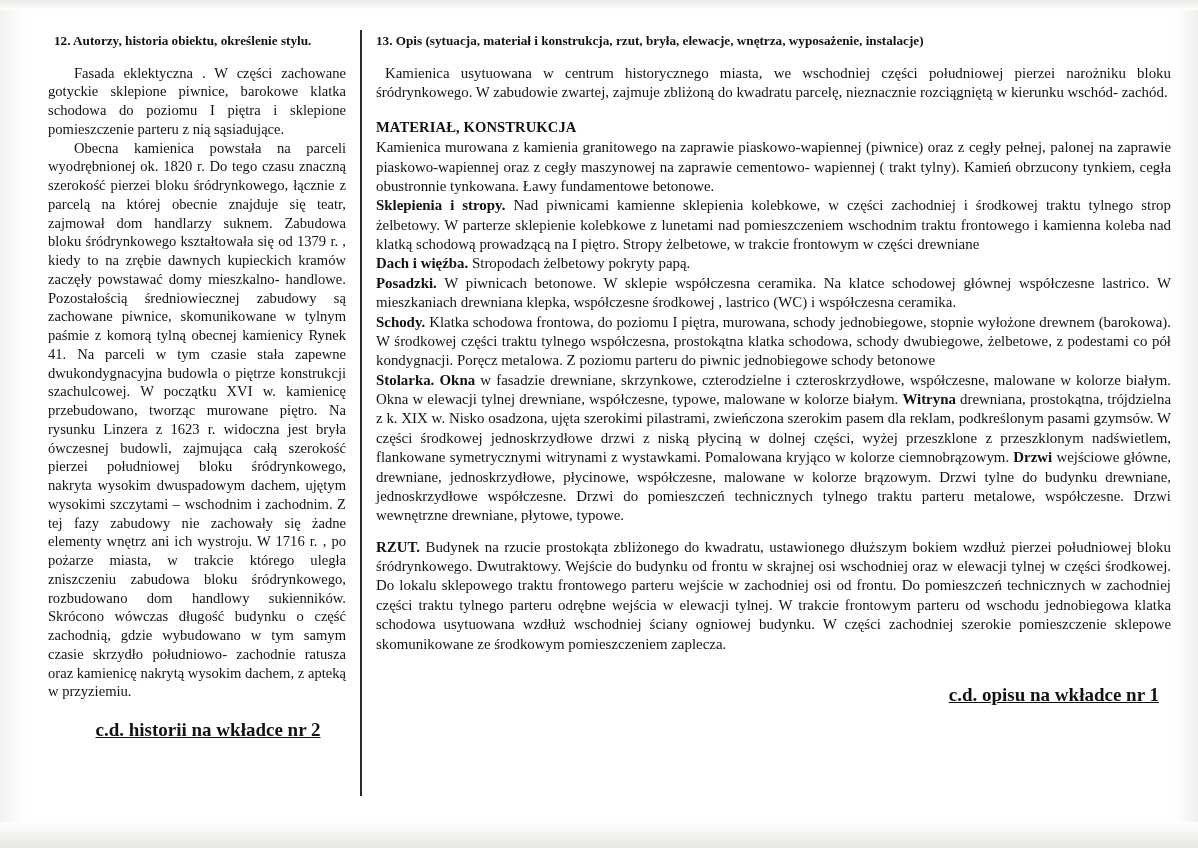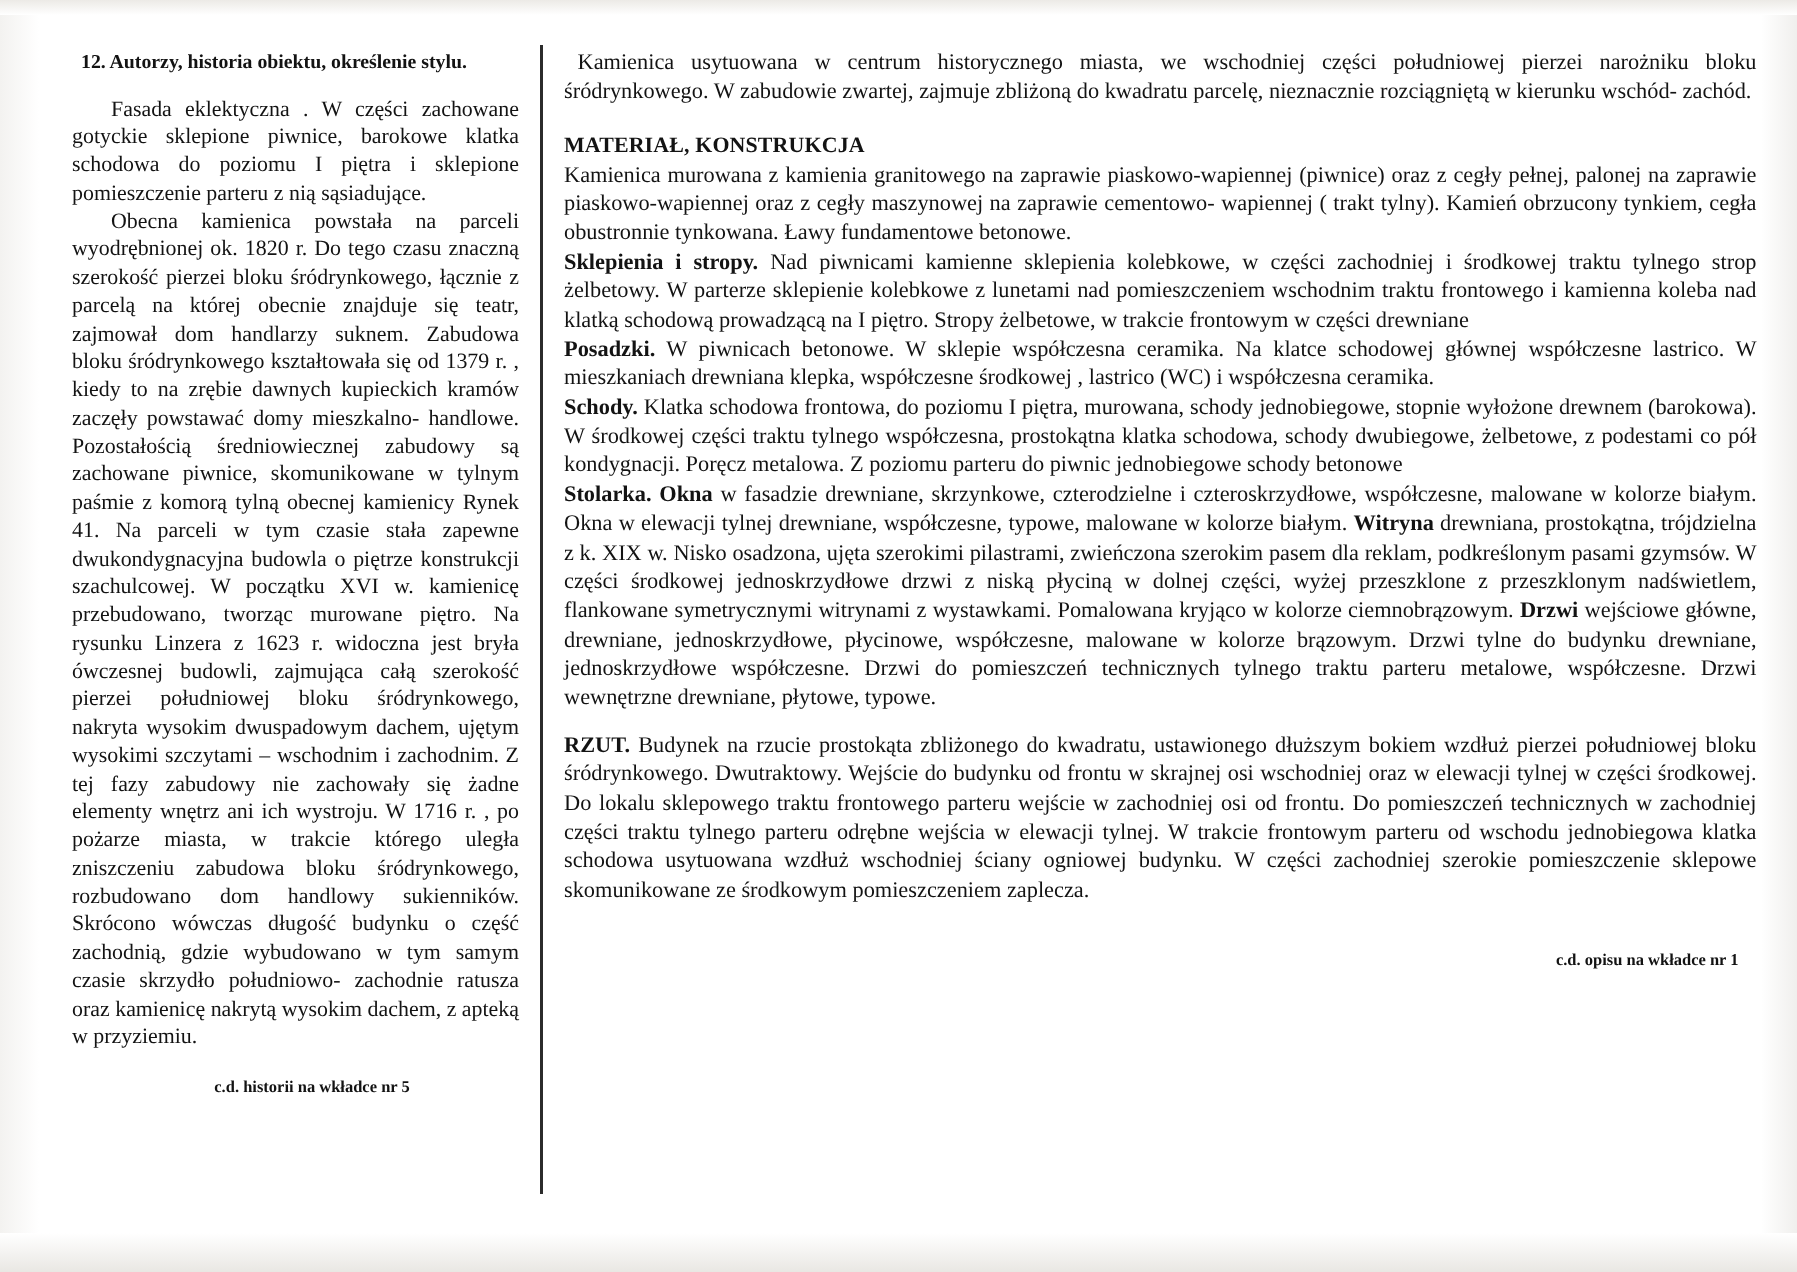--- a/index.html
+++ b/index.html
@@ -108,22 +108,23 @@
   .indent-sm { text-indent: 9px; }
 
   .block-gap { height: 12px; }
   .block-gap-lg { height: 16px; }
 
   b, .b { font-weight: bold; }
 
   
   .footer-note {
     font-weight: bold;
-    font-size: 11px;
+    font-size: 19px;
     margin-top: 18px;
+    text-decoration: underline;
   }
   .footer-left {
     text-align: center;
     padding-left: 22px;
   }
   .footer-right {
     text-align: right;
     padding-right: 12px;
     margin-top: 30px;
   }
@@ -140,34 +141,36 @@
 
   <div class="col-divider"></div>
 
   <div class="col-left">
     <div class="field-heading">12. Autorzy, historia obiektu, określenie stylu.</div>
 
     <p class="para">Fasada eklektyczna . W części zachowane gotyckie sklepione piwnice, barokowe klatka schodowa do poziomu I piętra i sklepione pomieszczenie parteru z nią sąsiadujące.</p>
 
     <p class="para">Obecna kamienica powstała na parceli wyodrębnionej ok. 1820 r. Do tego czasu znaczną szerokość pierzei bloku śródrynkowego, łącznie z parcelą na której obecnie znajduje się teatr, zajmował dom handlarzy suknem. Zabudowa bloku śródrynkowego kształtowała się od 1379 r. , kiedy to na zrębie dawnych kupieckich kramów zaczęły powstawać domy mieszkalno- handlowe. Pozostałością średniowiecznej zabudowy są zachowane piwnice, skomunikowane w tylnym paśmie z komorą tylną obecnej kamienicy Rynek 41. Na parceli w tym czasie stała zapewne dwukondygnacyjna budowla o piętrze konstrukcji szachulcowej. W początku XVI w. kamienicę przebudowano, tworząc murowane piętro. Na rysunku Linzera z 1623 r. widoczna jest bryła ówczesnej budowli, zajmująca całą szerokość pierzei południowej bloku śródrynkowego, nakryta wysokim dwuspadowym dachem, ujętym wysokimi szczytami – wschodnim i zachodnim. Z tej fazy zabudowy nie zachowały się żadne elementy wnętrz ani ich wystroju. W 1716 r. , po pożarze miasta, w trakcie którego uległa zniszczeniu zabudowa bloku śródrynkowego, rozbudowano dom handlowy sukienników. Skrócono wówczas długość budynku o część zachodnią, gdzie wybudowano w tym samym czasie skrzydło południowo- zachodnie ratusza oraz kamienicę nakrytą wysokim dachem, z apteką w przyziemiu.</p>
 
-    <div class="footer-note footer-left">c.d. historii na wkładce nr 5</div>
+    <div class="footer-note footer-left">c.d. historii na wkładce nr 2</div>
   </div>
 
   <div class="col-right">
+    <div class="field-heading">13. Opis (sytuacja, materiał i konstrukcja, rzut, bryła, elewacje, wnętrza, wyposażenie, instalacje)</div>
 
     <p class="para indent-sm">Kamienica usytuowana w centrum historycznego miasta, we wschodniej części południowej pierzei  narożniku bloku śródrynkowego. W zabudowie zwartej, zajmuje zbliżoną do kwadratu parcelę, nieznacznie rozciągniętą w kierunku wschód- zachód.</p>
 
     <div class="block-gap-lg"></div>
 
     <div class="section-heading">MATERIAŁ, KONSTRUKCJA</div>
     <p class="para">Kamienica murowana z kamienia granitowego na zaprawie piaskowo-wapiennej (piwnice)  oraz z cegły pełnej, palonej na zaprawie piaskowo-wapiennej oraz z cegły maszynowej na zaprawie cementowo- wapiennej ( trakt tylny). Kamień obrzucony tynkiem, cegła obustronnie tynkowana. Ławy fundamentowe betonowe.</p>
 
     <p class="para"><b>Sklepienia i stropy.</b><span> Nad piwnicami kamienne sklepienia kolebkowe, w części zachodniej i środkowej traktu tylnego strop żelbetowy. W parterze sklepienie kolebkowe z lunetami nad pomieszczeniem wschodnim traktu frontowego i kamienna koleba nad klatką schodową prowadzącą na I piętro. Stropy żelbetowe, w trakcie frontowym w części drewniane</span></p>
 
+    <p class="para"><b>Dach i więźba.</b><span> Stropodach  żelbetowy pokryty papą.</span></p>
 
     <p class="para"><b>Posadzki.</b><span> W piwnicach betonowe. W sklepie współczesna ceramika. Na klatce schodowej głównej współczesne lastrico. W mieszkaniach drewniana klepka, współczesne środkowej , lastrico (WC) i współczesna ceramika.</span></p>
 
     <p class="para"><b>Schody.</b><span> Klatka schodowa frontowa, do poziomu I piętra, murowana, schody jednobiegowe, stopnie wyłożone drewnem (barokowa).  W środkowej części traktu tylnego współczesna, prostokątna klatka schodowa, schody dwubiegowe, żelbetowe, z podestami co pół kondygnacji. Poręcz metalowa. Z poziomu parteru do piwnic jednobiegowe schody betonowe</span></p>
 
     <p class="para"><b>Stolarka.</b> <b>Okna</b><span> w fasadzie drewniane, skrzynkowe, czterodzielne i czteroskrzydłowe, współczesne, malowane w kolorze białym. Okna w elewacji tylnej drewniane, współczesne, typowe, malowane w kolorze białym. </span><b>Witryna</b><span> drewniana, prostokątna, trójdzielna z k. XIX w. Nisko osadzona, ujęta szerokimi pilastrami, zwieńczona szerokim pasem dla reklam, podkreślonym pasami gzymsów. W części środkowej jednoskrzydłowe drzwi z niską płyciną w dolnej części, wyżej przeszklone z przeszklonym nadświetlem, flankowane symetrycznymi witrynami z wystawkami. Pomalowana kryjąco w kolorze ciemnobrązowym. </span><b>Drzwi</b><span> wejściowe główne, drewniane, jednoskrzydłowe, płycinowe, współczesne, malowane w kolorze brązowym.  Drzwi tylne do budynku drewniane, jednoskrzydłowe współczesne. Drzwi do pomieszczeń technicznych tylnego traktu parteru metalowe, współczesne. Drzwi wewnętrzne drewniane, płytowe, typowe.</span></p>
 
     <div class="block-gap"></div>
 
     <p class="para"><b>RZUT.</b><span>   Budynek na rzucie prostokąta zbliżonego do kwadratu, ustawionego dłuższym bokiem wzdłuż pierzei południowej bloku śródrynkowego. Dwutraktowy. Wejście do budynku od frontu w skrajnej osi wschodniej oraz w elewacji tylnej w części środkowej. Do lokalu sklepowego traktu frontowego parteru wejście w zachodniej osi od frontu. Do  pomieszczeń technicznych w zachodniej części traktu tylnego parteru odrębne wejścia w elewacji tylnej. W trakcie frontowym parteru od wschodu jednobiegowa klatka schodowa usytuowana wzdłuż wschodniej ściany ogniowej budynku. W części zachodniej szerokie pomieszczenie sklepowe skomunikowane ze środkowym pomieszczeniem zaplecza.</span></p>

